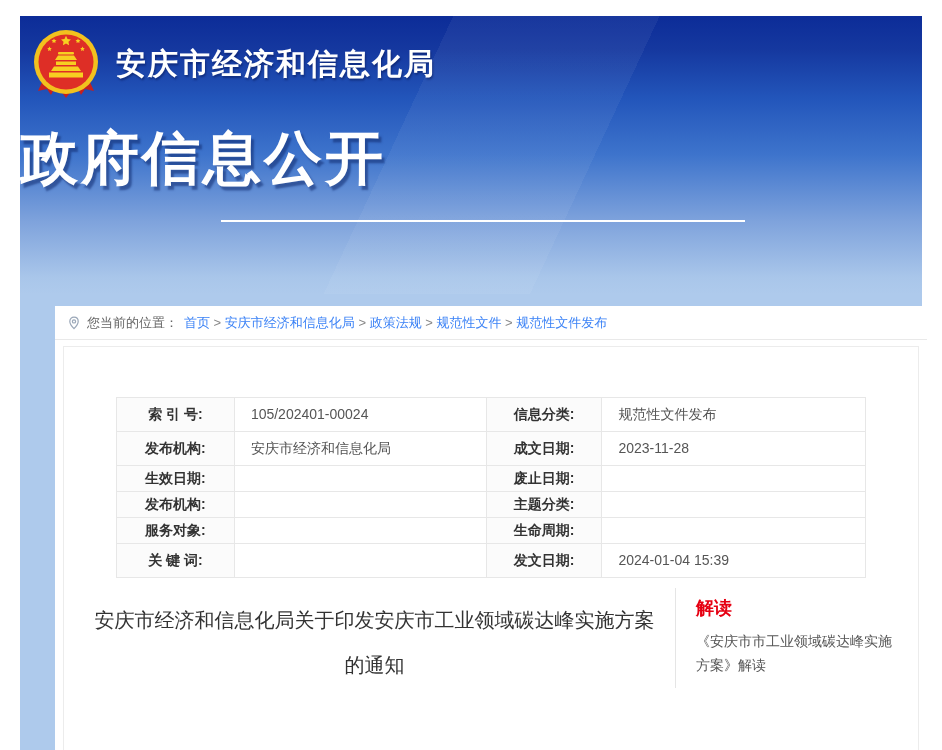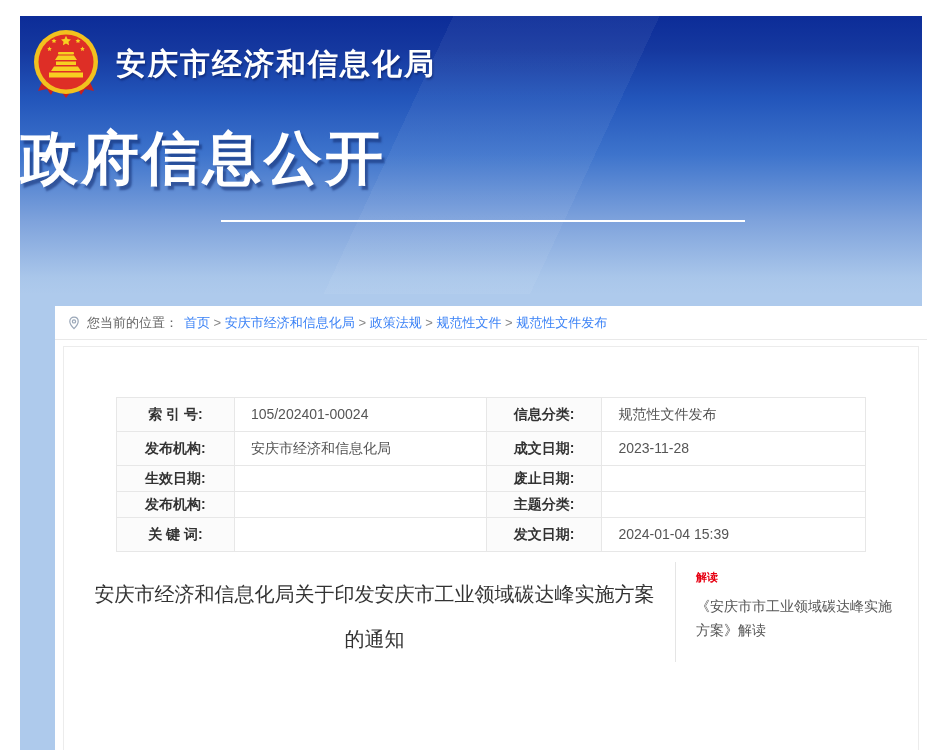--- a/index.html
+++ b/index.html
@@ -41,21 +41,21 @@
   table.meta th, table.meta td { border:1px solid #e7e7e7; line-height:19px; }
   table.meta th { background:#fbfbfb; color:#333; font-weight:bold; text-align:center; white-space:nowrap; }
   table.meta td { color:#555; text-align:left; padding-left:16px; padding-right:8px; }
   tr.tall th, tr.tall td { padding-top:7px; padding-bottom:7px; }
   tr.short th, tr.short td { padding-top:3px; padding-bottom:3px; }
 
   .doc-section { display:flex; margin-top:6px; }
   .article-col { width:612px; padding:14px 16px 0 26px; }
   .article-title { font-size:20px; color:#333; text-align:center; line-height:45px; }
   .interp-col { flex:1; border-left:1px solid #e5e5e5; margin-top:4px; padding:8px 16px 0 20px; }
-  .interp-heading { color:var(--accent_red,#e60012); font-size:11px; font-weight:bold; margin-bottom:9px; }
+  .interp-heading { color:var(--accent_red,#e60012); font-size:18px; font-weight:bold; margin-bottom:9px; }
   .interp-link { display:block; width:206px; font-size:14px; color:#555; line-height:24px; cursor:pointer; }
 </style>
 </head>
 <body>
 
 <div class="bg-column">
 
   <div class="banner">
     <div class="brand">
       <svg class="emblem" viewBox="0 0 72 72">
@@ -127,20 +127,26 @@
               <td></td>
               <th>废止日期:</th>
               <td></td>
             </tr>
             <tr class="short">
               <th>发布机构:</th>
               <td></td>
               <th>主题分类:</th>
               <td></td>
             </tr>
+            <tr class="short">
+              <th>服务对象:</th>
+              <td></td>
+              <th>生命周期:</th>
+              <td></td>
+            </tr>
             <tr class="tall">
               <th>关 键 词:</th>
               <td></td>
               <th>发文日期:</th>
               <td>2024-01-04 15:39</td>
             </tr>
           </tbody>
       </table>
 
       <div class="doc-section">

